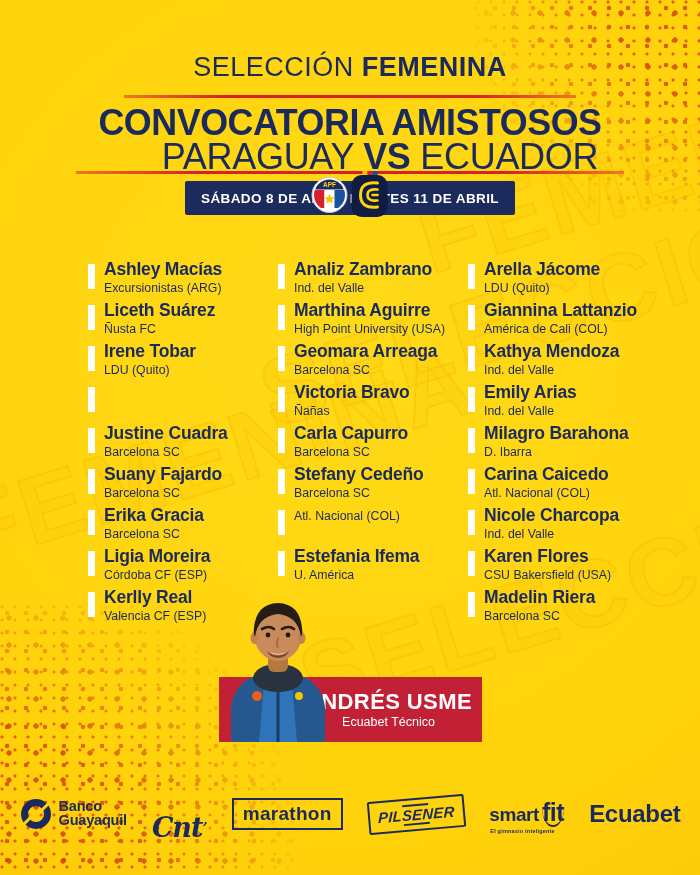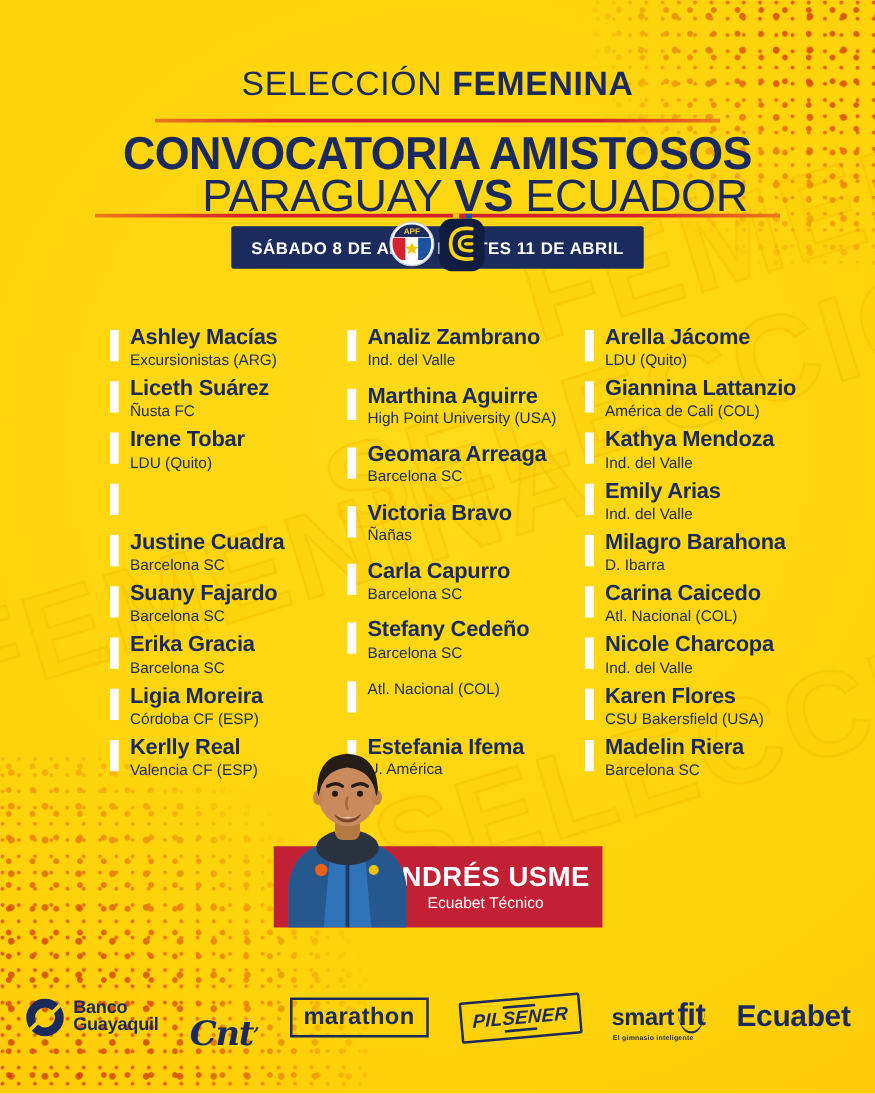--- a/index.html
+++ b/index.html
@@ -46,21 +46,21 @@
     position:absolute;top:181px;left:50%;transform:translateX(-50%);
     width:330px;height:34px;background:#1C2B5E;border-radius:2px;
     display:flex;align-items:center;justify-content:space-between;
     padding:0 16px;color:#fff;font-size:13.5px;font-weight:700;letter-spacing:.4px;
   }
   .crests{position:absolute;top:169px;left:50%;transform:translateX(-50%);
     display:flex;align-items:center;gap:1px;z-index:3;}
   
   .players{position:absolute;top:261px;left:88px;width:574px;
     display:grid;grid-template-columns:190px 190px 194px;}
-  .pcol{display:flex;flex-direction:column;justify-content:space-between;}
+  .pcol{display:flex;flex-direction:column;}
   .player{display:flex;gap:9px;height:30px;margin-bottom:11px;}
   .tick{width:7px;height:25px;background:#fff;flex:none;margin-top:3px;}
   .pname{font-size:17.5px;font-weight:800;letter-spacing:-.2px;line-height:1;white-space:nowrap;}
   .pclub{font-size:12.3px;font-weight:500;line-height:1;margin-top:3px;white-space:nowrap;}
   
   .coach-banner{position:absolute;left:219px;top:677px;width:263px;height:65px;
     background:#C22035;display:flex;flex-direction:column;justify-content:center;
     align-items:center;padding-left:76px;z-index:4;}
   .coach-name{color:#fff;font-size:22px;font-weight:900;letter-spacing:.4px;line-height:1;white-space:nowrap;}
   .coach-role{color:#fff;font-size:12.5px;font-weight:400;margin-top:3px;line-height:1;}

